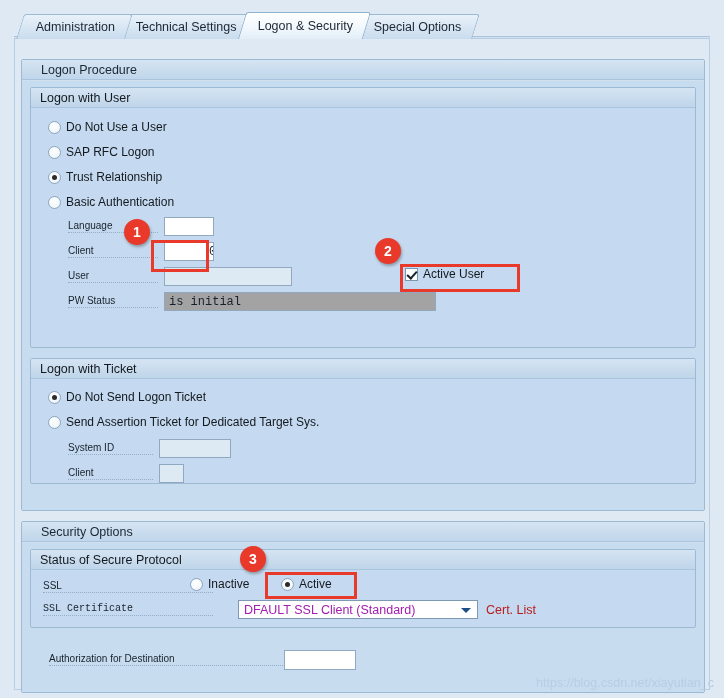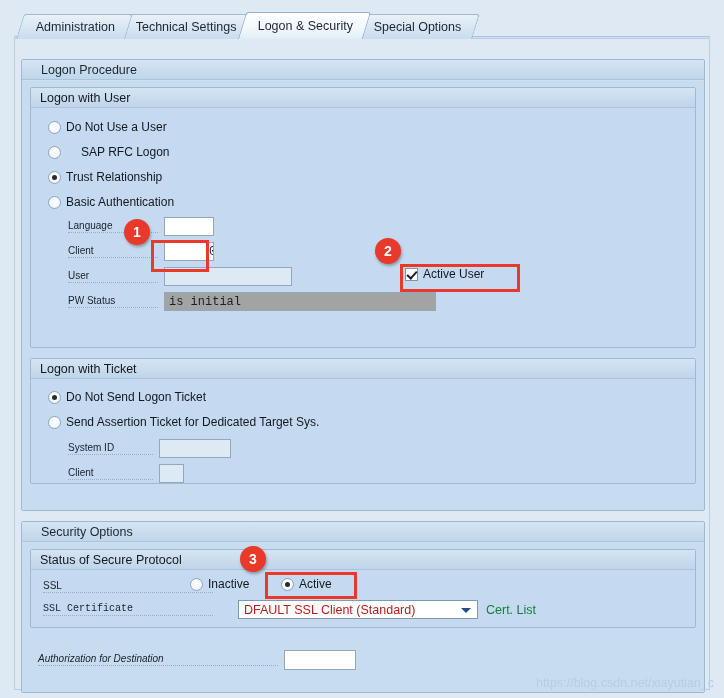--- a/index.html
+++ b/index.html
@@ -183,39 +183,39 @@
   .field.white { background: #ffffff; padding-left: 44px; }
   .field.mono-ro { background: #a3a3a3; }
 
   
   .dropdown {
     position: absolute;
     background: #ffffff;
     border: 1px solid #7e9ab2;
     box-sizing: border-box;
     font-size: 12.5px;
-    color: #b91c1c;
+    color: #a21caf;
     line-height: 18px;
     padding: 0 22px 0 5px;
     white-space: nowrap;
     overflow: hidden;
   }
   .dropdown .arrow {
     position: absolute;
     right: 6px; top: 50%;
     margin-top: -2px;
     width: 0; height: 0;
     border-left: 5px solid transparent;
     border-right: 5px solid transparent;
     border-top: 5px solid #1d4f87;
   }
   .plain-label {
     position: absolute;
     font-size: 12.5px;
-    color: #15803d;
+    color: #b91c1c;
     white-space: nowrap;
   }
 
   
   .anno-box {
     position: absolute;
     border: 3px solid #e8392b;
     box-sizing: border-box;
     z-index: 40;
     pointer-events: none;
@@ -263,21 +263,21 @@
     <div class="group-title">Logon Procedure</div>
     <div class="group-body">
 
       <div class="subgroup" style="left:8px; top:6px; width:666px; height:261px;">
         <div class="group-title">Logon with User</div>
 
         <div class="radio-row" style="left:17px; top:32px;">
           <span class="radio"></span>
           <span class="radio-label">Do Not Use a User</span>
         </div>
-        <div class="radio-row" style="left:17px; top:57px;gap:15px;">
+        <div class="radio-row" style="left:17px; top:57px;">
           <span class="radio"></span>
           <span class="radio-label">SAP RFC Logon</span>
         </div>
         <div class="radio-row" style="left:17px; top:82px;">
           <span class="radio checked"></span>
           <span class="radio-label">Trust Relationship</span>
         </div>
         <div class="radio-row" style="left:17px; top:107px;">
           <span class="radio"></span>
           <span class="radio-label">Basic Authentication</span>
@@ -342,21 +342,21 @@
         </div>
 
         <div class="flabel" style="left:12px; top:53px; width:170px;font-family:Liberation Mono, monospace;">SSL Certificate</div>
         <div class="dropdown" style="left:207px; top:50px; width:240px; height:19px;">
           <span>DFAULT SSL Client (Standard)</span>
           <span class="arrow"></span>
         </div>
         <div class="plain-label" style="left:455px; top:53px;">Cert. List</div>
       </div>
 
-      <div class="flabel" style="left:16px; top:110px; width:240px;font-style:italic;">Authorization for Destination</div>
+      <div class="flabel" style="left:27px; top:110px; width:240px;">Authorization for Destination</div>
       <div class="field white" style="left:262px; top:107px; width:72px; height:20px;"></div>
 
     </div>
   </div>
 
 </div>
 
 <div class="anno-box" style="left:151px; top:240px; width:58px; height:32px;"></div>
 <div class="anno-badge" style="left:124px; top:219px;">1</div>
 

